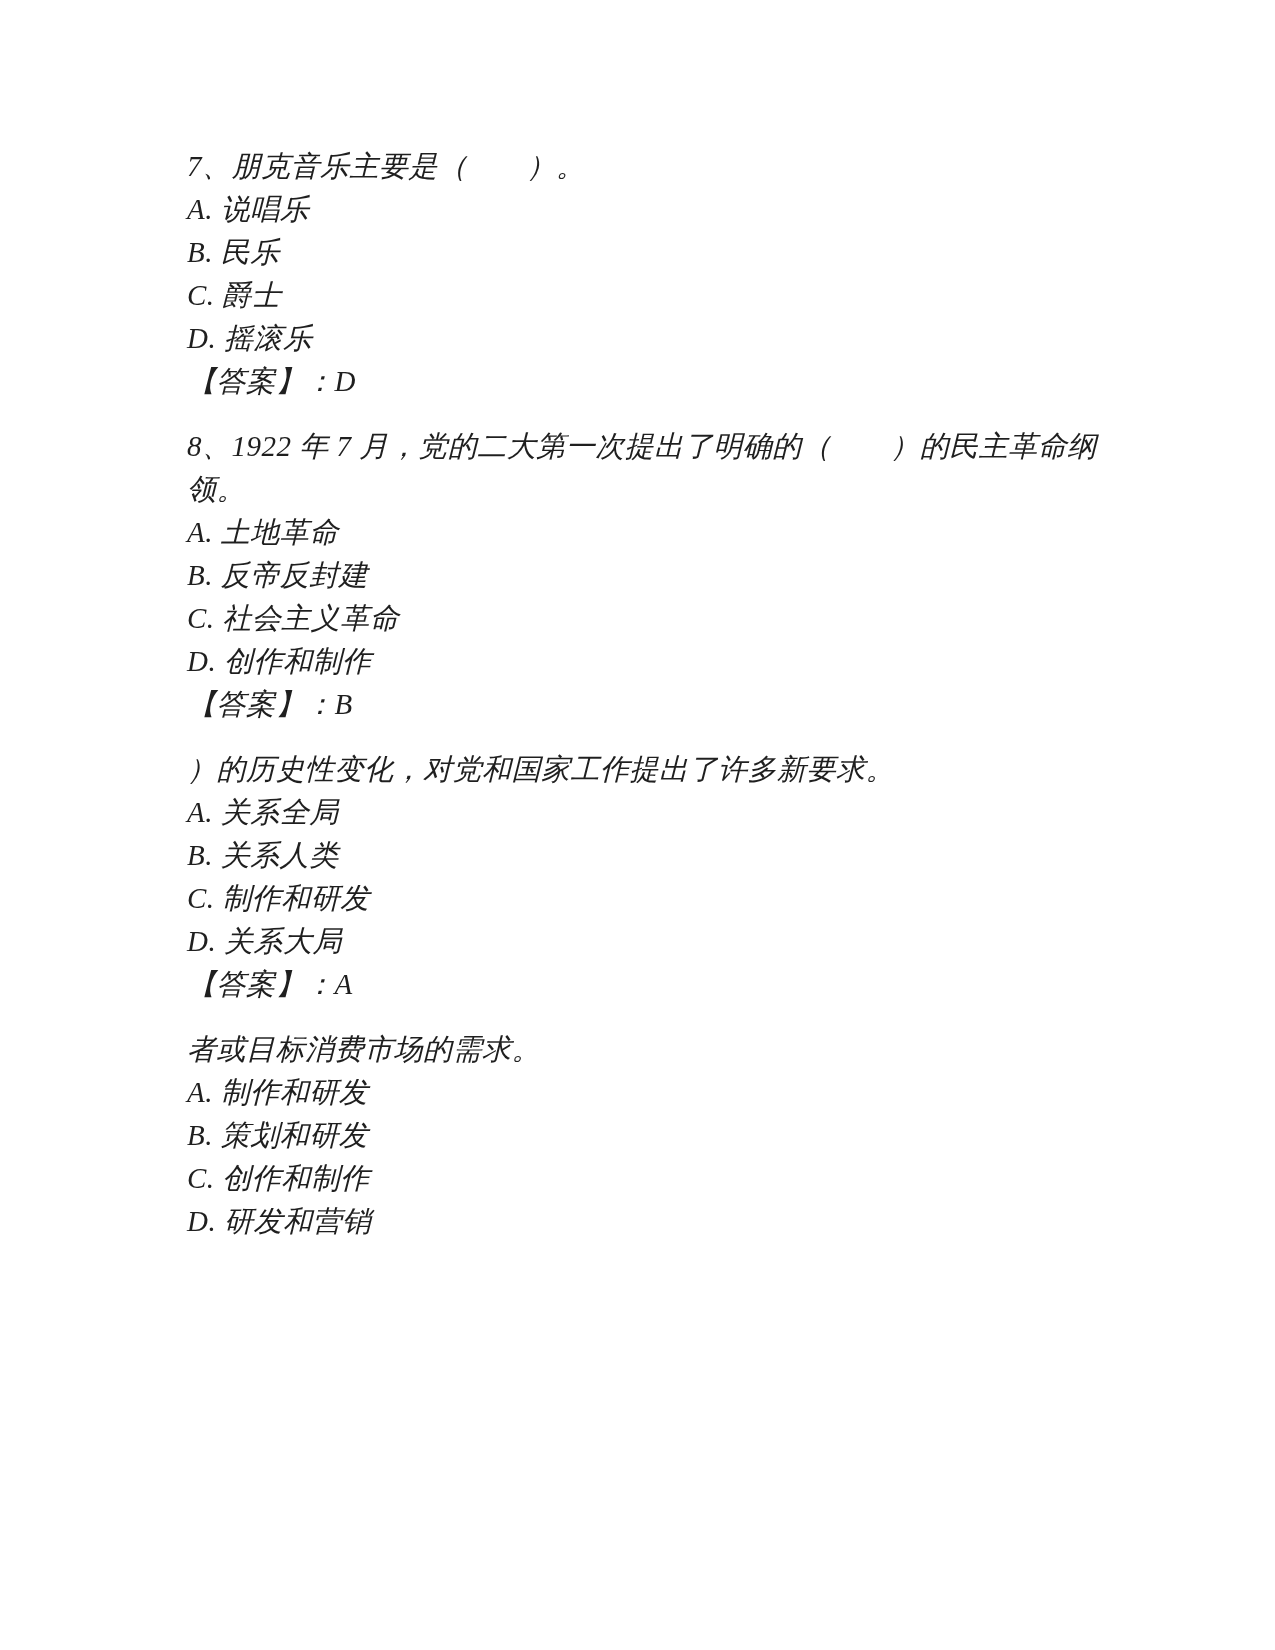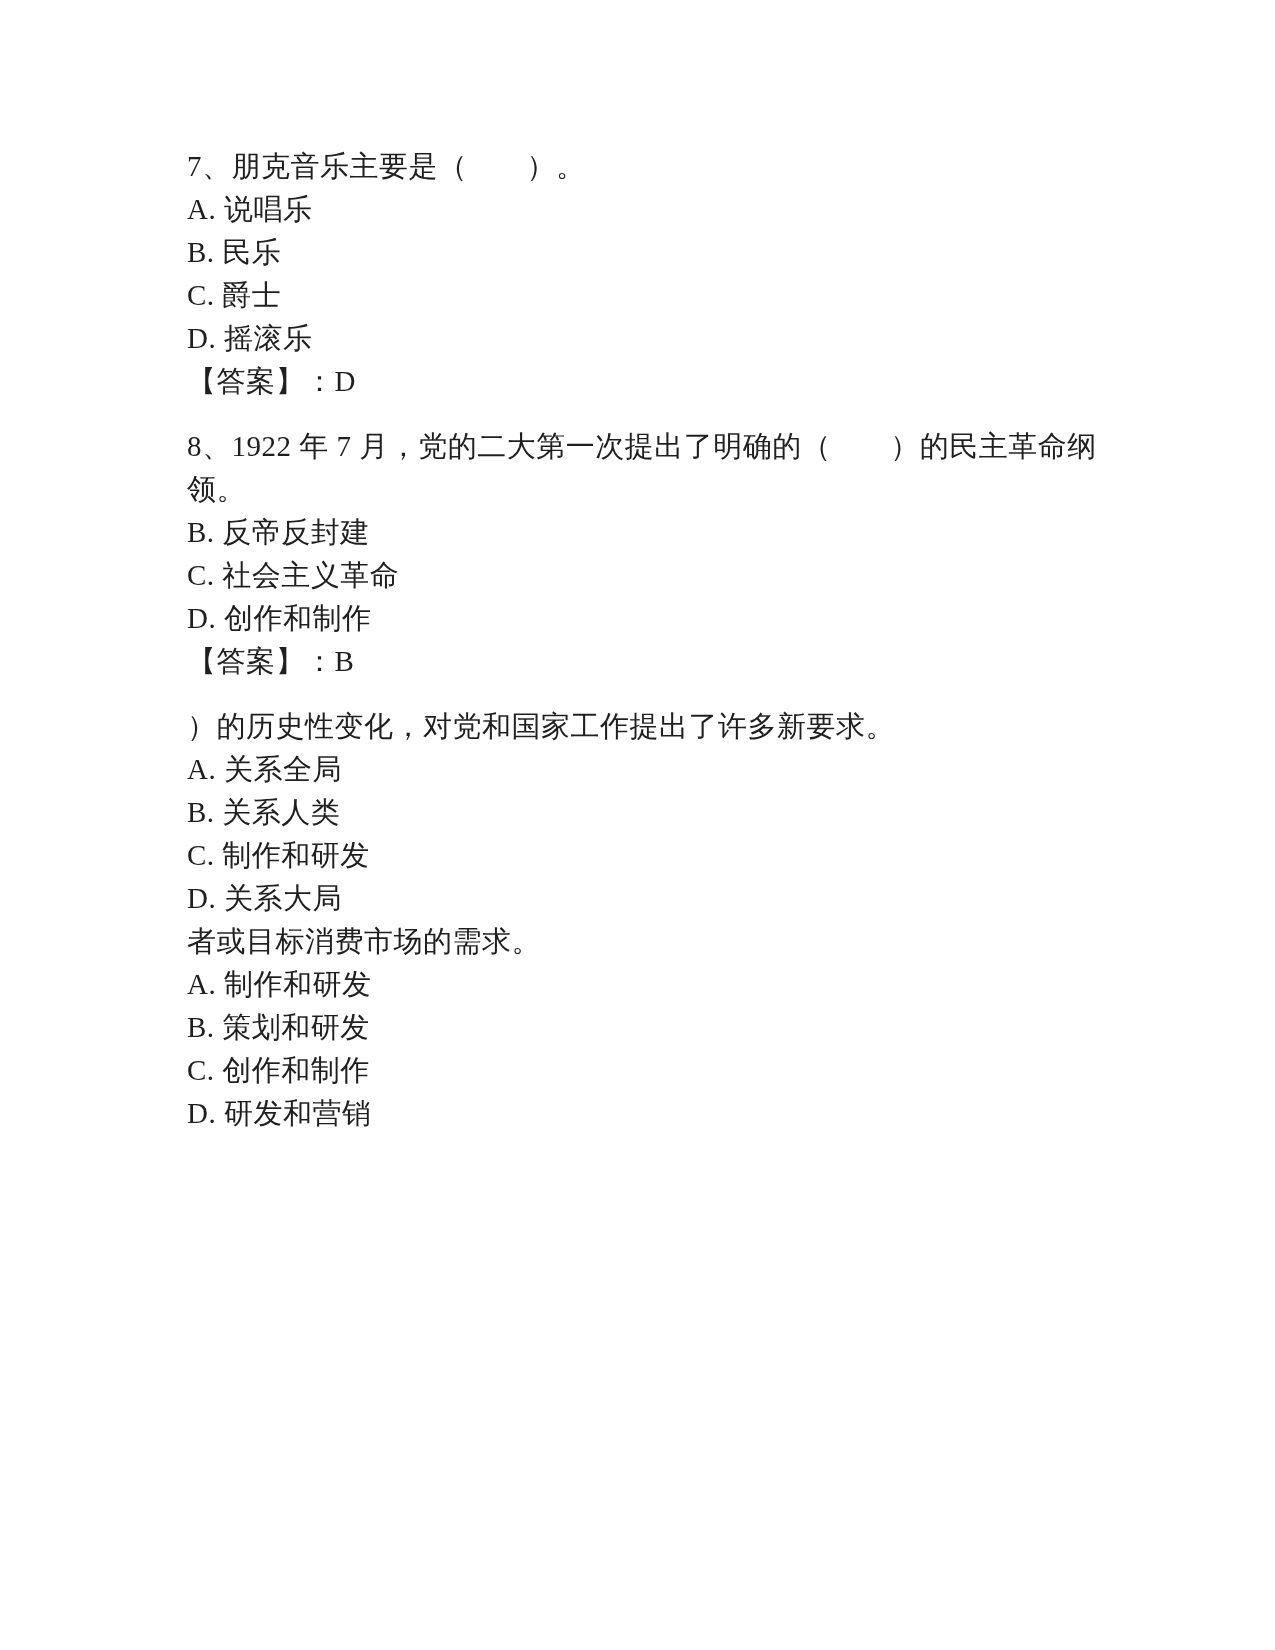--- a/index.html
+++ b/index.html
@@ -13,20 +13,21 @@
     position: relative;
     overflow: hidden;
     font-family: "Liberation Serif", "DejaVu Serif", serif;
     color: #1f1f1f;
   }
   main.page {
     position: absolute;
     left: 187px;
     top: 145px;
     width: 940px;
+    font-style: italic;
   }
   p.line {
     margin: 0;
     font-size: 29px;
     line-height: 43px;
     white-space: pre;
     letter-spacing: 0.5px;
   }
   p.answer {
     margin-bottom: 22px;
@@ -42,32 +43,34 @@
     <p class="line">A. 说唱乐</p>
     <p class="line">B. 民乐</p>
     <p class="line">C. 爵士</p>
     <p class="line">D. 摇滚乐</p>
     <p class="line answer"><span>【答案】：</span><span>D</span></p>
   </section>
 
   <section>
     <p class="line">8、1922 年 7 月，党的二大第一次提出了明确的（　　）的民主革命纲</p>
     <p class="line">领。</p>
+    <p class="line">A. 土地革命</p>
     <p class="line">B. 反帝反封建</p>
     <p class="line">C. 社会主义革命</p>
     <p class="line">D. 创作和制作</p>
     <p class="line answer"><span>【答案】：</span><span>B</span></p>
   </section>
 
   <section>
     <p class="line">）的历史性变化，对党和国家工作提出了许多新要求。</p>
     <p class="line">A. 关系全局</p>
     <p class="line">B. 关系人类</p>
     <p class="line">C. 制作和研发</p>
     <p class="line">D. 关系大局</p>
+    <p class="line answer"><span>【答案】：</span><span>A</span></p>
   </section>
 
   <section>
     <p class="line">者或目标消费市场的需求。</p>
     <p class="line">A. 制作和研发</p>
     <p class="line">B. 策划和研发</p>
     <p class="line">C. 创作和制作</p>
     <p class="line">D. 研发和营销</p>
   </section>
 

